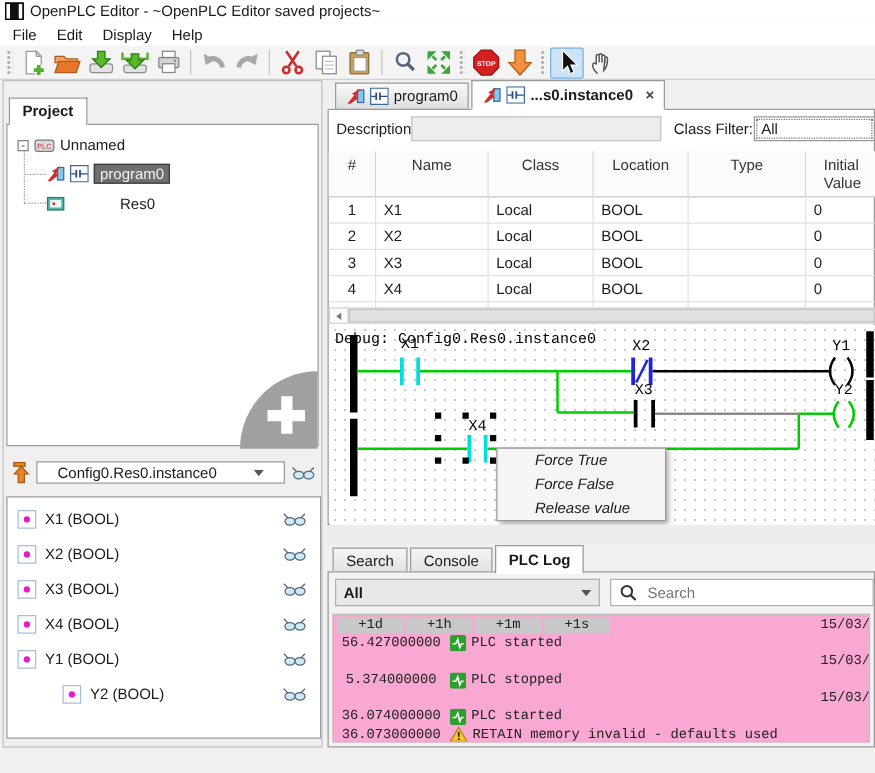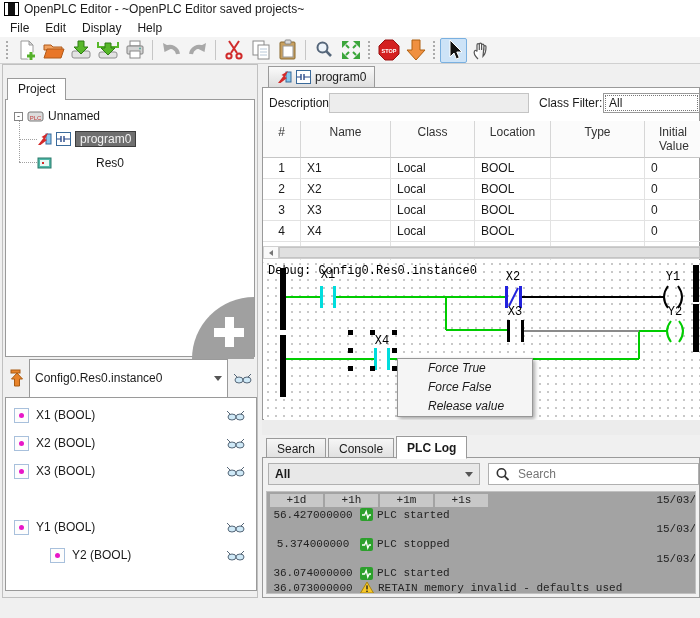--- a/index.html
+++ b/index.html
@@ -11,32 +11,32 @@
   .menubar{left:0;top:18px;width:700px;height:19px;background:#fff;display:flex;align-items:center;padding-left:2px;box-sizing:border-box;}
   .menu-item{padding:1px 8px;cursor:default;}
   .toolbar{left:0;top:37px;width:700px;height:27px;background:#f4f4f4;border-bottom:1px solid #d0d0d0;display:flex;align-items:center;padding:0 2px;box-sizing:border-box;}
   .tb{width:27px;height:25px;display:flex;align-items:center;justify-content:center;border-radius:2px;box-sizing:border-box;}
   .tb.sel{background:#cde3f7;border:1px solid #7ab0e0;}
   .tsep{width:1px;height:20px;background:#c6c6c6;margin:0 4px;}
   .grip{width:5px;height:20px;margin:0 3px;background-image:radial-gradient(#ababab 1px,transparent 1.3px);background-size:4px 4px;}
   
   .lpanel{left:2px;top:64px;width:256px;height:534px;background:#f0f0f0;border:1px solid #c0c0c0;box-sizing:border-box;}
   .rpanel{left:262px;top:64px;width:438px;height:534px;}
-  .ltab{left:4px;top:13px;height:22px;padding:3px 10px;background:#fff;border:1px solid #9a9a9a;border-bottom:none;font-weight:normal;box-sizing:border-box;z-index:2;}
+  .ltab{left:4px;top:13px;height:22px;padding:3px 10px;background:#fff;border:1px solid #9a9a9a;border-bottom:none;font-weight:bold;box-sizing:border-box;z-index:2;}
   .treebox{left:2px;top:34px;width:250px;height:258px;background:#fff;border:1px solid #9a9a9a;box-sizing:border-box;}
   .trow{position:absolute;display:flex;align-items:center;gap:4px;height:18px;}
   .expander{width:9px;height:9px;border:1px solid #848484;background:#fff;font-size:9px;line-height:7px;text-align:center;color:#333;box-sizing:border-box;}
   .sel-node{background:#6f6f6f;color:#f2f2f2;border:1px solid #3c3c3c;padding:0 4px;}
   .guide-v{position:absolute;border-left:1px dotted #a0a0a0;}
   .guide-h{position:absolute;border-top:1px dotted #a0a0a0;}
   .plusbtn{right:3px;top:232px;width:62px;height:62px;background:#a0a0a0;border-top-left-radius:100%;z-index:3;}
   .plusbtn .pb1{position:absolute;left:22px;top:31px;width:30px;height:9px;background:#fff;}
   .plusbtn .pb2{position:absolute;left:33px;top:20px;width:9px;height:30px;background:#fff;}
   .dbg-row{left:2px;top:295px;width:252px;height:36px;display:flex;align-items:center;gap:4px;padding:0 4px;box-sizing:border-box;}
-  .combo{background:#fff;border:1px solid #9a9a9a;height:39px;display:flex;align-items:center;padding:0 5px;box-sizing:border-box;flex:1;}
+  .combo{background:#fff;border:1px solid #9a9a9a;height:18px;display:flex;align-items:center;padding:0 16px;box-sizing:border-box;flex:1;}
   .chev{width:0;height:0;border-left:4px solid transparent;border-right:4px solid transparent;border-top:5px solid #555;margin-left:auto;}
   .dbglist{left:2px;top:332px;width:252px;height:194px;background:#fff;border:1px solid #9a9a9a;box-sizing:border-box;}
   .vrow{position:absolute;left:0;width:100%;height:26px;display:flex;align-items:center;gap:7px;padding-left:8px;box-sizing:border-box;}
   .var-ico{width:15px;height:15px;background:#fdfdfd;border:1px solid #a8c0dc;box-sizing:border-box;position:relative;}
   .var-ico::after{content:"";position:absolute;left:4px;top:4px;width:5px;height:5px;border-radius:50%;background:#e818c8;}
   .vrow .gl{margin-left:auto;margin-right:10px;}
   
   .etabs{left:0;top:0;height:24px;display:flex;align-items:flex-end;gap:2px;padding-left:6px;}
   .etab{display:flex;align-items:center;gap:4px;height:22px;padding:0 8px;border:1px solid #9a9a9a;background:linear-gradient(#fafafa,#dedede);box-sizing:border-box;}
   .etab.active{background:#fff;height:24px;font-weight:bold;z-index:2;border-bottom:1px solid #fff;}
@@ -59,21 +59,21 @@
   .ctxitem{height:19px;line-height:19px;padding-left:30px;font-style:italic;}
   .sash{left:0;top:356px;width:438px;height:15px;background:#ececec;}
   
   .btabs{left:0;top:371px;height:24px;display:flex;align-items:flex-end;gap:2px;padding-left:4px;}
   .btab{height:21px;padding:0 10px;border:1px solid #9a9a9a;background:linear-gradient(#f6f6f6,#e0e0e0);display:flex;align-items:center;box-sizing:border-box;}
   .btab.active{background:#fff;height:23px;font-weight:bold;border-bottom:1px solid #fff;z-index:2;}
   .bcontent{left:0;top:393px;width:438px;height:141px;background:#f2f2f2;border:1px solid #9a9a9a;box-sizing:border-box;}
   .allcombo{position:absolute;left:5px;top:5px;width:212px;height:22px;background:#e8e8e8;border:1px solid #b0b0b0;display:flex;align-items:center;padding:0 6px;box-sizing:border-box;font-weight:bold;}
   .searchbox{position:absolute;left:225px;top:5px;width:211px;height:22px;background:#fff;border:1px solid #b0b0b0;display:flex;align-items:center;gap:6px;padding:0 6px;box-sizing:border-box;}
   .searchbox input{border:none;outline:none;flex:1;font:12px "Liberation Sans",sans-serif;background:transparent;}
-  .logarea{position:absolute;left:3px;top:33px;width:430px;height:103px;background:#a3a3a3;border:1px solid #c0c0c0;font-family:"Liberation Mono",monospace;font-size:11px;color:#222;padding:1px 3px;box-sizing:border-box;overflow:hidden;}
+  .logarea{position:absolute;left:3px;top:33px;width:430px;height:103px;background:#f9a8d4;border:1px solid #c0c0c0;font-family:"Liberation Mono",monospace;font-size:11px;color:#222;padding:1px 3px;box-sizing:border-box;overflow:hidden;}
   .lrow{height:14.6px;display:flex;align-items:center;white-space:pre;}
   .tbn{width:53px;height:13px;line-height:13px;background:#c8c8c8;color:#222;text-align:center;margin-right:2px;font-size:11px;}
   .ldate{margin-left:auto;margin-right:-4px;}
   .sec{display:inline-block;width:86px;text-align:center;}
   .licon{display:inline-flex;margin:0 4px;}
   .statusbar{left:0;top:600px;width:700px;height:18px;background:#f0f0f0;}
   .lbl{display:inline-block;}
 </style>
 </head>
 <body>
@@ -319,20 +319,32 @@
           <span>X3 (BOOL)</span>
           <svg class="gl" width="21" height="11">
             <g fill="#cfe9f7" stroke="#556677">
               <path d="M2 1 L6 5"></path>
               <path d="M19 1 L15 5"></path>
               <ellipse cx="7" cy="7" rx="4" ry="3"></ellipse>
               <ellipse cx="15" cy="7" rx="4" ry="3"></ellipse>
             </g>
           </svg>
         </div>
+      <div class="vrow" style="top:88px;">
+          <span class="var-ico"></span>
+          <span>X4 (BOOL)</span>
+          <svg class="gl" width="21" height="11">
+            <g fill="#cfe9f7" stroke="#556677">
+              <path d="M2 1 L6 5"></path>
+              <path d="M19 1 L15 5"></path>
+              <ellipse cx="7" cy="7" rx="4" ry="3"></ellipse>
+              <ellipse cx="15" cy="7" rx="4" ry="3"></ellipse>
+            </g>
+          </svg>
+        </div>
       <div class="vrow" style="top:116px;">
           <span class="var-ico"></span>
           <span>Y1 (BOOL)</span>
           <svg class="gl" width="21" height="11">
             <g fill="#cfe9f7" stroke="#556677">
               <path d="M2 1 L6 5"></path>
               <path d="M19 1 L15 5"></path>
               <ellipse cx="7" cy="7" rx="4" ry="3"></ellipse>
               <ellipse cx="15" cy="7" rx="4" ry="3"></ellipse>
             </g>
@@ -366,20 +378,39 @@
               <line x1="5" y1="4" x2="5" y2="10"></line>
               <line x1="8" y1="4" x2="8" y2="10"></line>
             </g>
             <g stroke="#2a4a8a">
               <line x1="1" y1="7" x2="5" y2="7"></line>
               <line x1="8" y1="7" x2="14" y2="7"></line>
             </g>
           </svg>
         <span>program0</span>
       </div>
+      <div class="etab active">
+        <svg width="15" height="14">
+            <rect x="9" y="2" width="5" height="10" fill="#86c8ec" stroke="#3a6a9a"></rect>
+            <path d="M1 13 L6.5 6 L4.5 5 L11 1 L8 7 L10 8 L3.5 13 z" fill="#d42a2a"></path>
+          </svg>
+        <svg width="15" height="14">
+            <rect x="0.5" y="0.5" width="14" height="13" fill="#fff" stroke="#3a6a9a"></rect>
+            <g stroke="#2a4a8a" stroke-width="1.4">
+              <line x1="5" y1="4" x2="5" y2="10"></line>
+              <line x1="8" y1="4" x2="8" y2="10"></line>
+            </g>
+            <g stroke="#2a4a8a">
+              <line x1="1" y1="7" x2="5" y2="7"></line>
+              <line x1="8" y1="7" x2="14" y2="7"></line>
+            </g>
+          </svg>
+        <span>...s0.instance0</span>
+        <span class="tabclose">×</span>
+      </div>
     </div>
 
     <div class="abs econtent">
       <span class="abs lbl" style="left:6px;top:8px;">Description:</span>
       <input class="desc-input" value="" style="">
       <span class="abs lbl" style="left:276px;top:8px;">Class Filter:</span>
       <span class="cfcombo">
         <span>All</span>
       </span>
 

